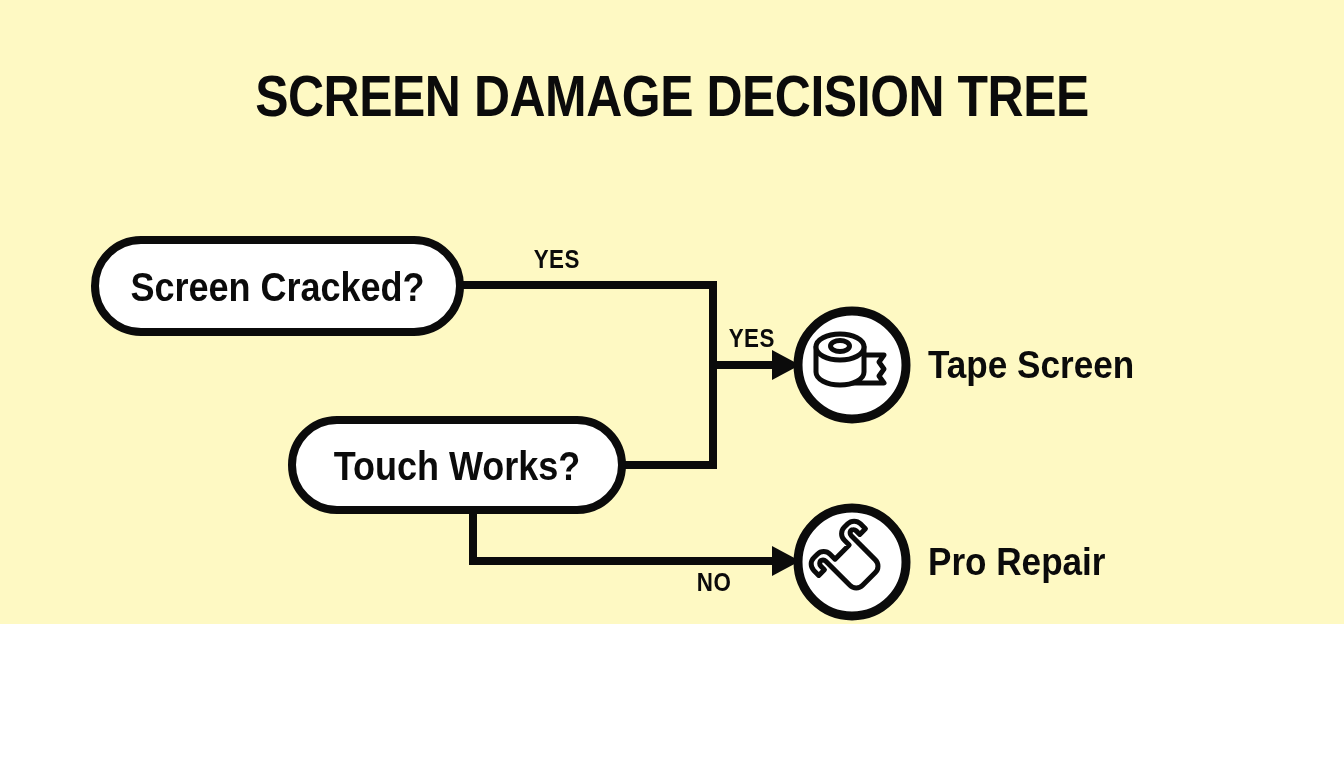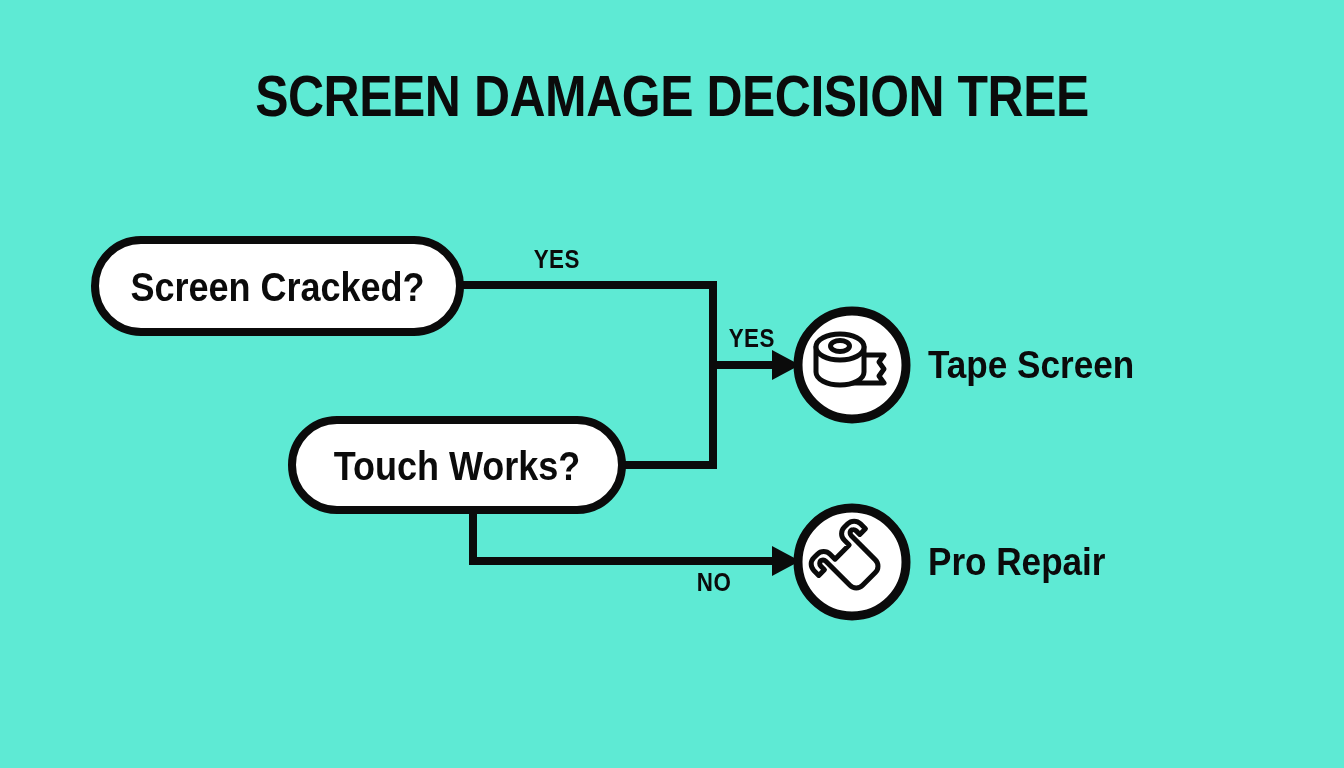--- a/index.html
+++ b/index.html
@@ -3,22 +3,22 @@
 <meta charset="utf-8">
 <style>
   html, body {
     margin: 0;
     padding: 0;
     background: #ffffff;
   }
   #canvas {
     position: relative;
     width: 1344px;
-    height: 768px;
-    background: #5eead4;
+    height: 624px;
+    background: #fef9c3;
     overflow: hidden;
     font-family: "Liberation Sans", sans-serif;
   }
   #diagram-title {
     position: absolute;
     left: 0;
     top: 62px;
     width: 1344px;
     text-align: center;
     font-family: "Liberation Sans", sans-serif;

